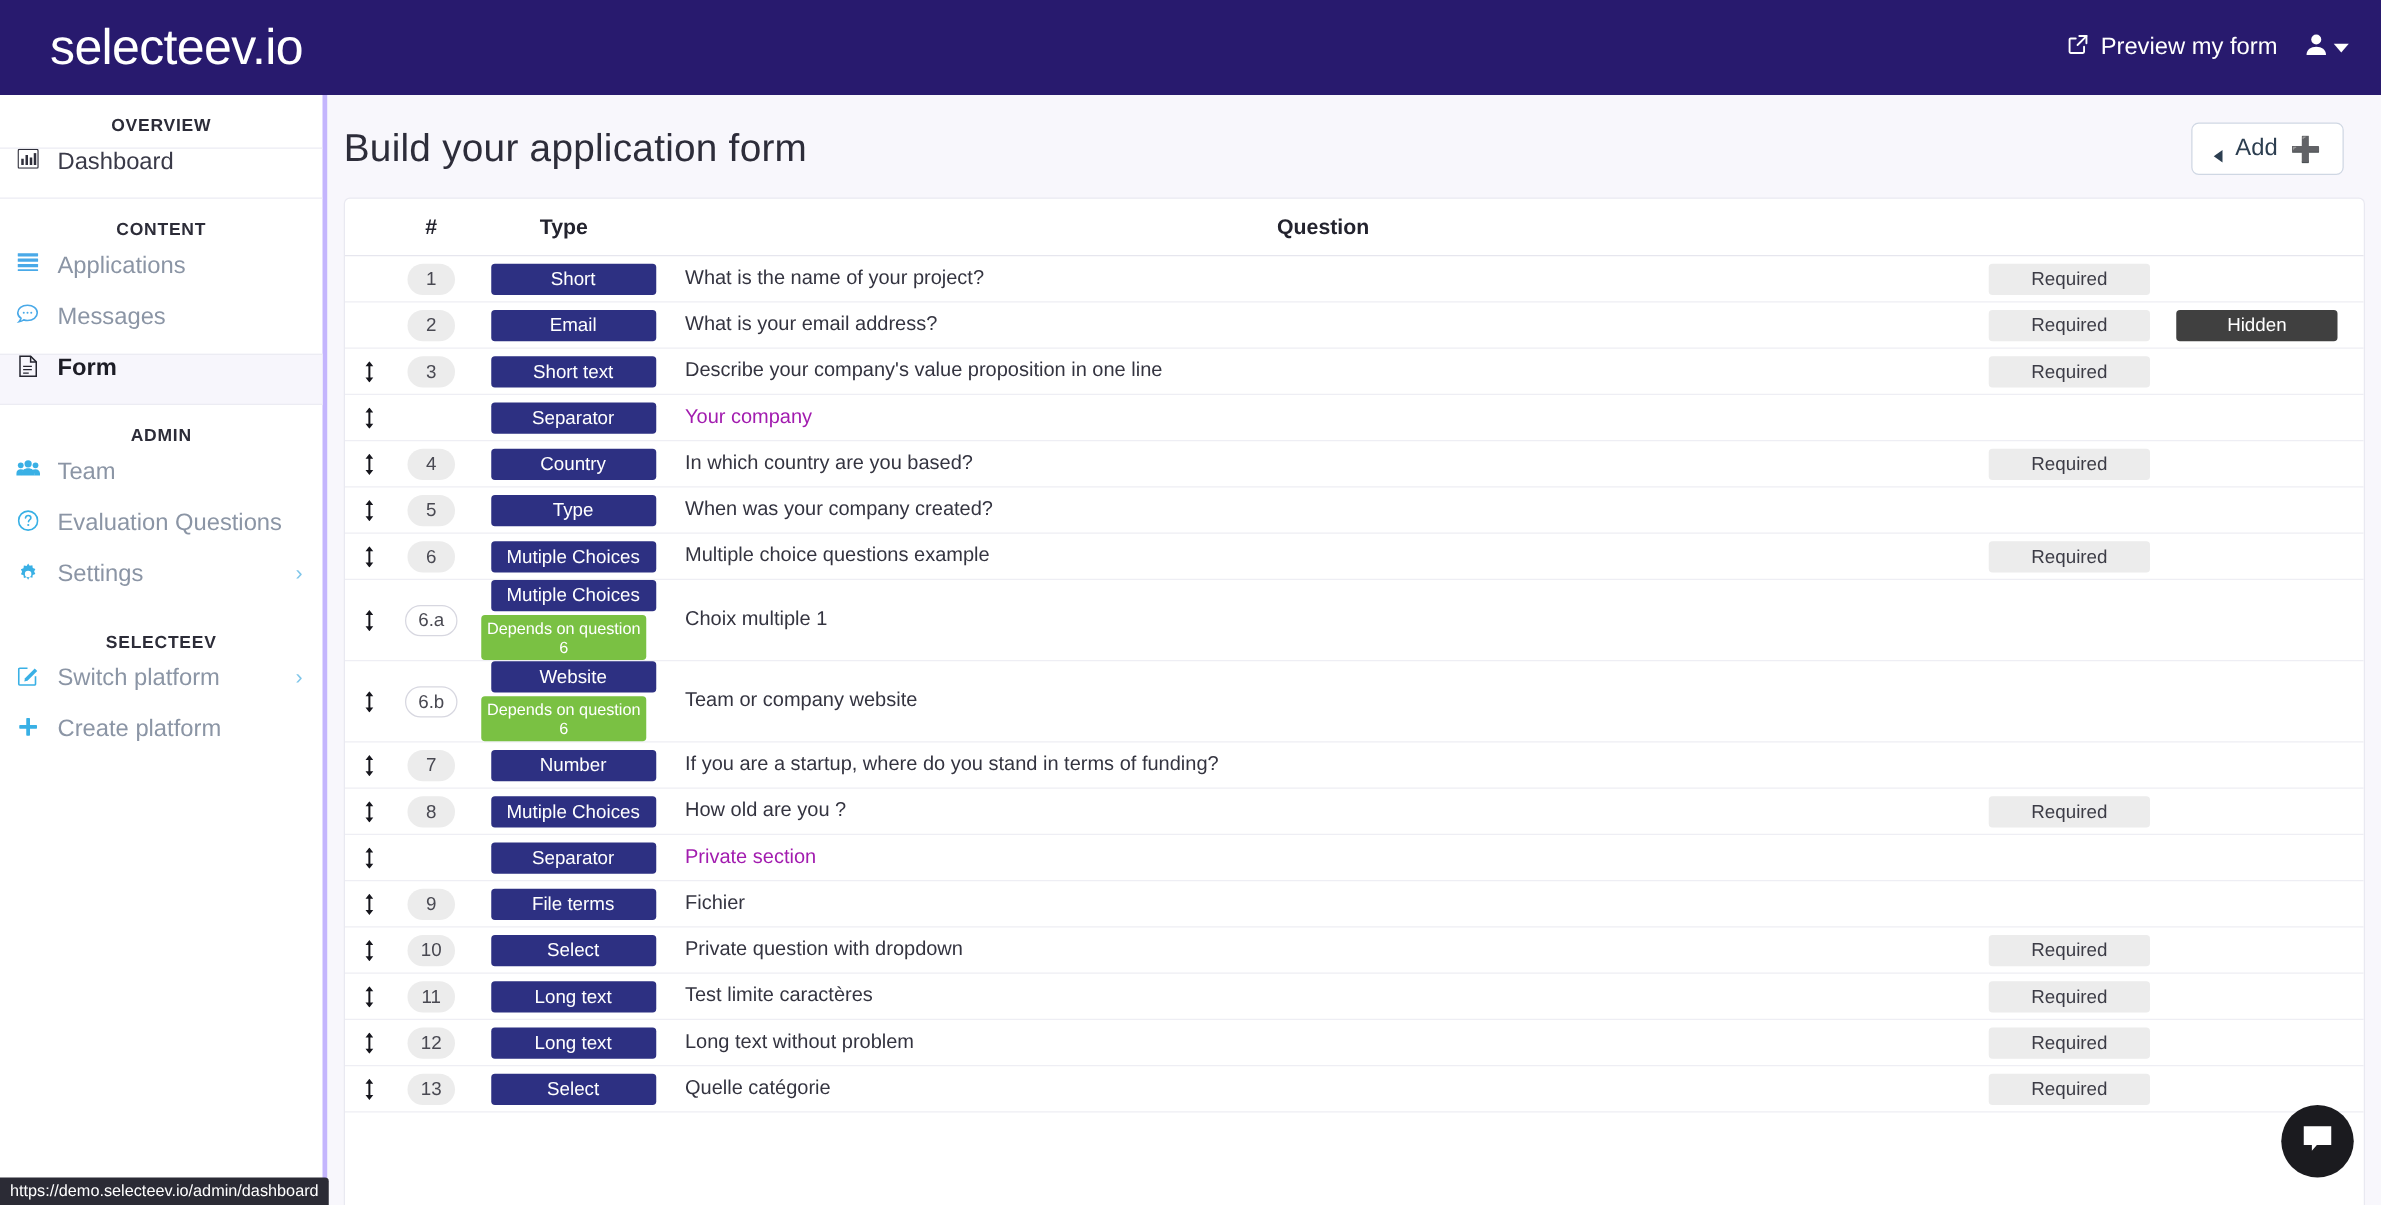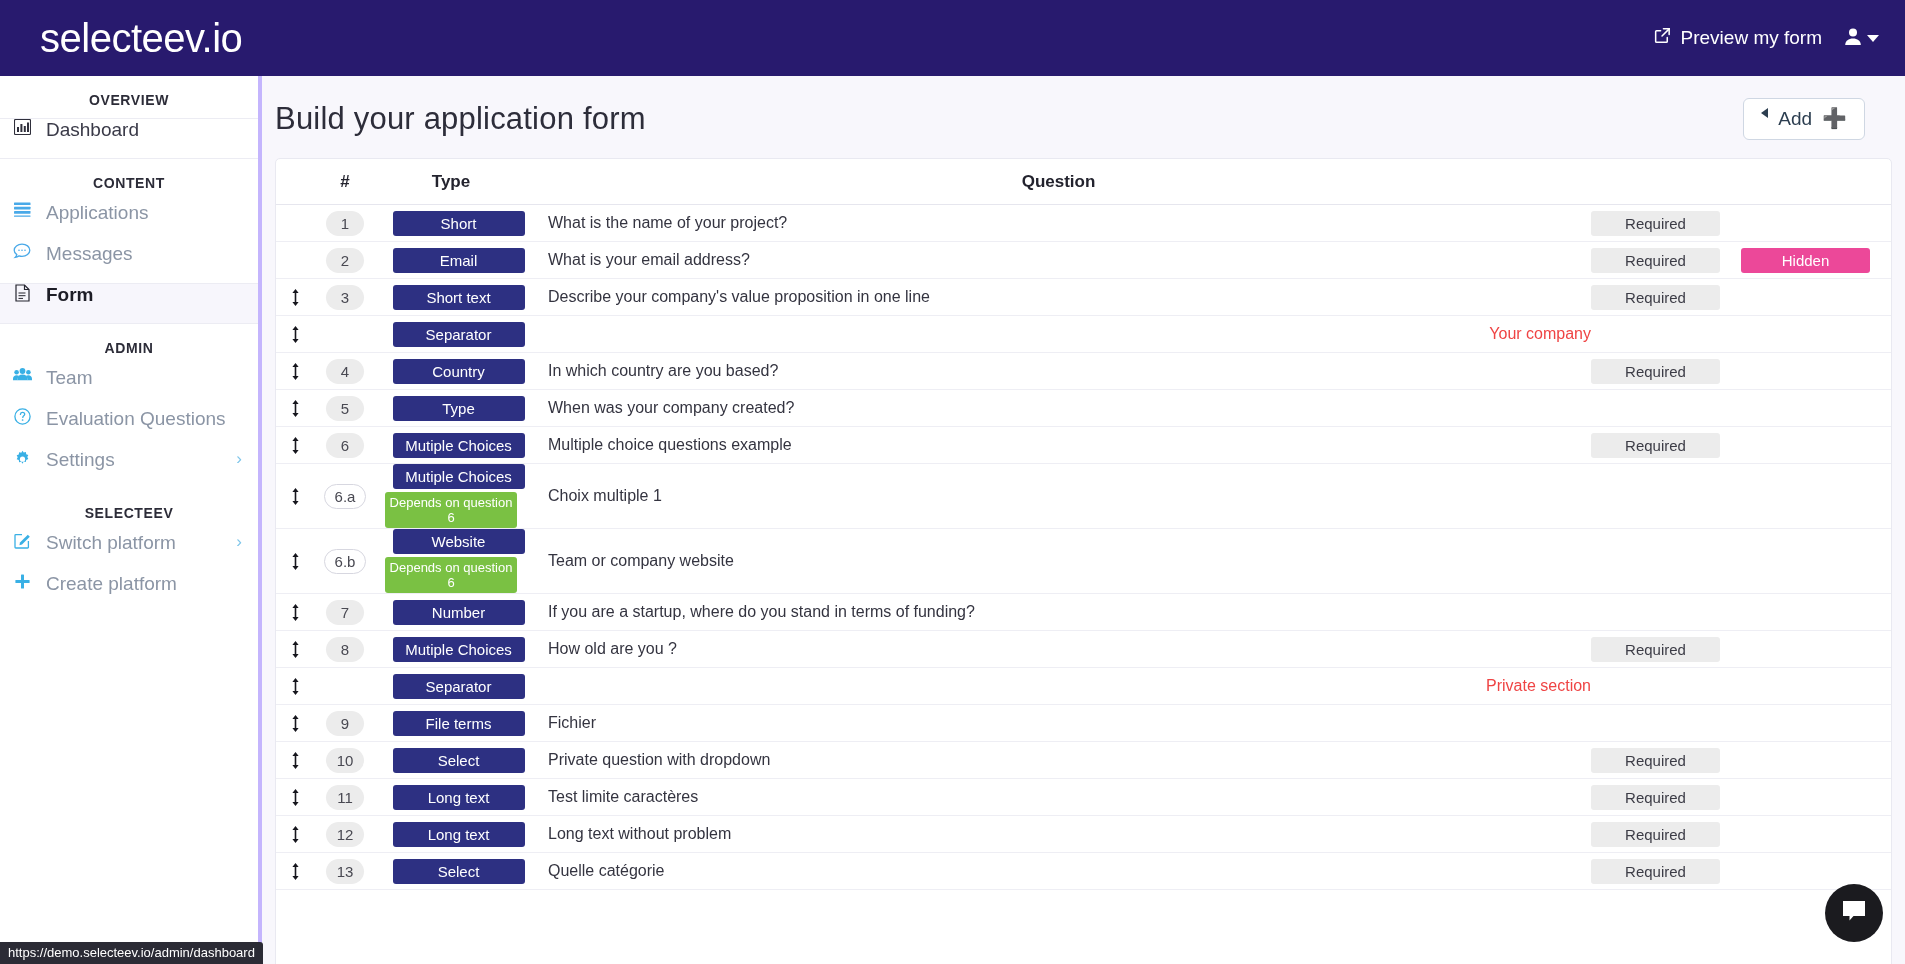--- a/index.html
+++ b/index.html
@@ -89,28 +89,28 @@
 
   
   .main {
     position: absolute; top: 76px; left: 262px;
     width: 1643px; height: 888px;
     background: #f8f7fc;
     overflow: hidden;
   }
   .main-head {
     display: flex; align-items: center; justify-content: space-between;
-    padding: 22px 40px 18px 13px;
+    padding: 22px 30px 18px 13px;
   }
   .page-title {
     font-size: 31px; font-weight: 300; color: #2d2d3a;
     letter-spacing: 0.2px;
   }
   .add-btn {
-    display: flex; align-items: flex-start; gap: 10px;
+    display: flex; align-items: flex-end; gap: 10px;
     border: 1px solid #cfd7e3; border-radius: 6px;
     background: #ffffff;
     padding: 9px 17px;
     font-size: 19px; color: #2c3e50;
     cursor: pointer;
   }
   .tri-left {
     width: 0; height: 0;
     border-top: 5px solid transparent;
     border-bottom: 5px solid transparent;
@@ -180,21 +180,21 @@
     margin-left: 15px;
   }
   .dep-badge {
     width: 132px; text-align: center;
     background: #7ac143; color: #ffffff;
     font-size: 13px; padding: 3px 0; border-radius: 3px;
     cursor: pointer;
   }
 
   .qtext { font-size: 16px; color: #343440; }
-  .qtext.strongish { color: #ef4444; text-align: right; }
+  .qtext.strongish { color: #a21caf; }
 
   .req-badge {
     display: block;
     background: #ececec; color: #3c3c46;
     font-size: 15px; text-align: center;
     padding: 4px 0; border-radius: 3px;
     width: 129px;
     cursor: pointer;
   }
   .hid-badge {
@@ -409,21 +409,21 @@
           <div class="col-type">
             <div class="type-wrap">
               <div class="type-badge" style="background: rgb(45, 48, 130);">Email</div>
             </div>
           </div>
           <div class="col-quest qtext">What is your email address?</div>
           <div class="col-req">
             <span class="req-badge" style="background: rgb(236, 236, 236);">Required</span>
           </div>
           <div class="col-hid">
-            <span class="hid-badge" style="background: #ec4899;">Hidden</span>
+            <span class="hid-badge" style="background: #404040;">Hidden</span>
           </div>
         </div>
         <div class="trow">
           <div class="col-drag drag-handle">
             <svg width="11" height="17" viewBox="0 0 11 17" fill="#16161d">
               <path d="M5.5 0L8.6 4H2.4zM5.5 17L2.4 13h6.2zM4.7 3.4h1.6v10.2H4.7z"></path>
             </svg>
           </div>
           <div class="col-num num-cell">
             <span class="num-pill">3</span>

